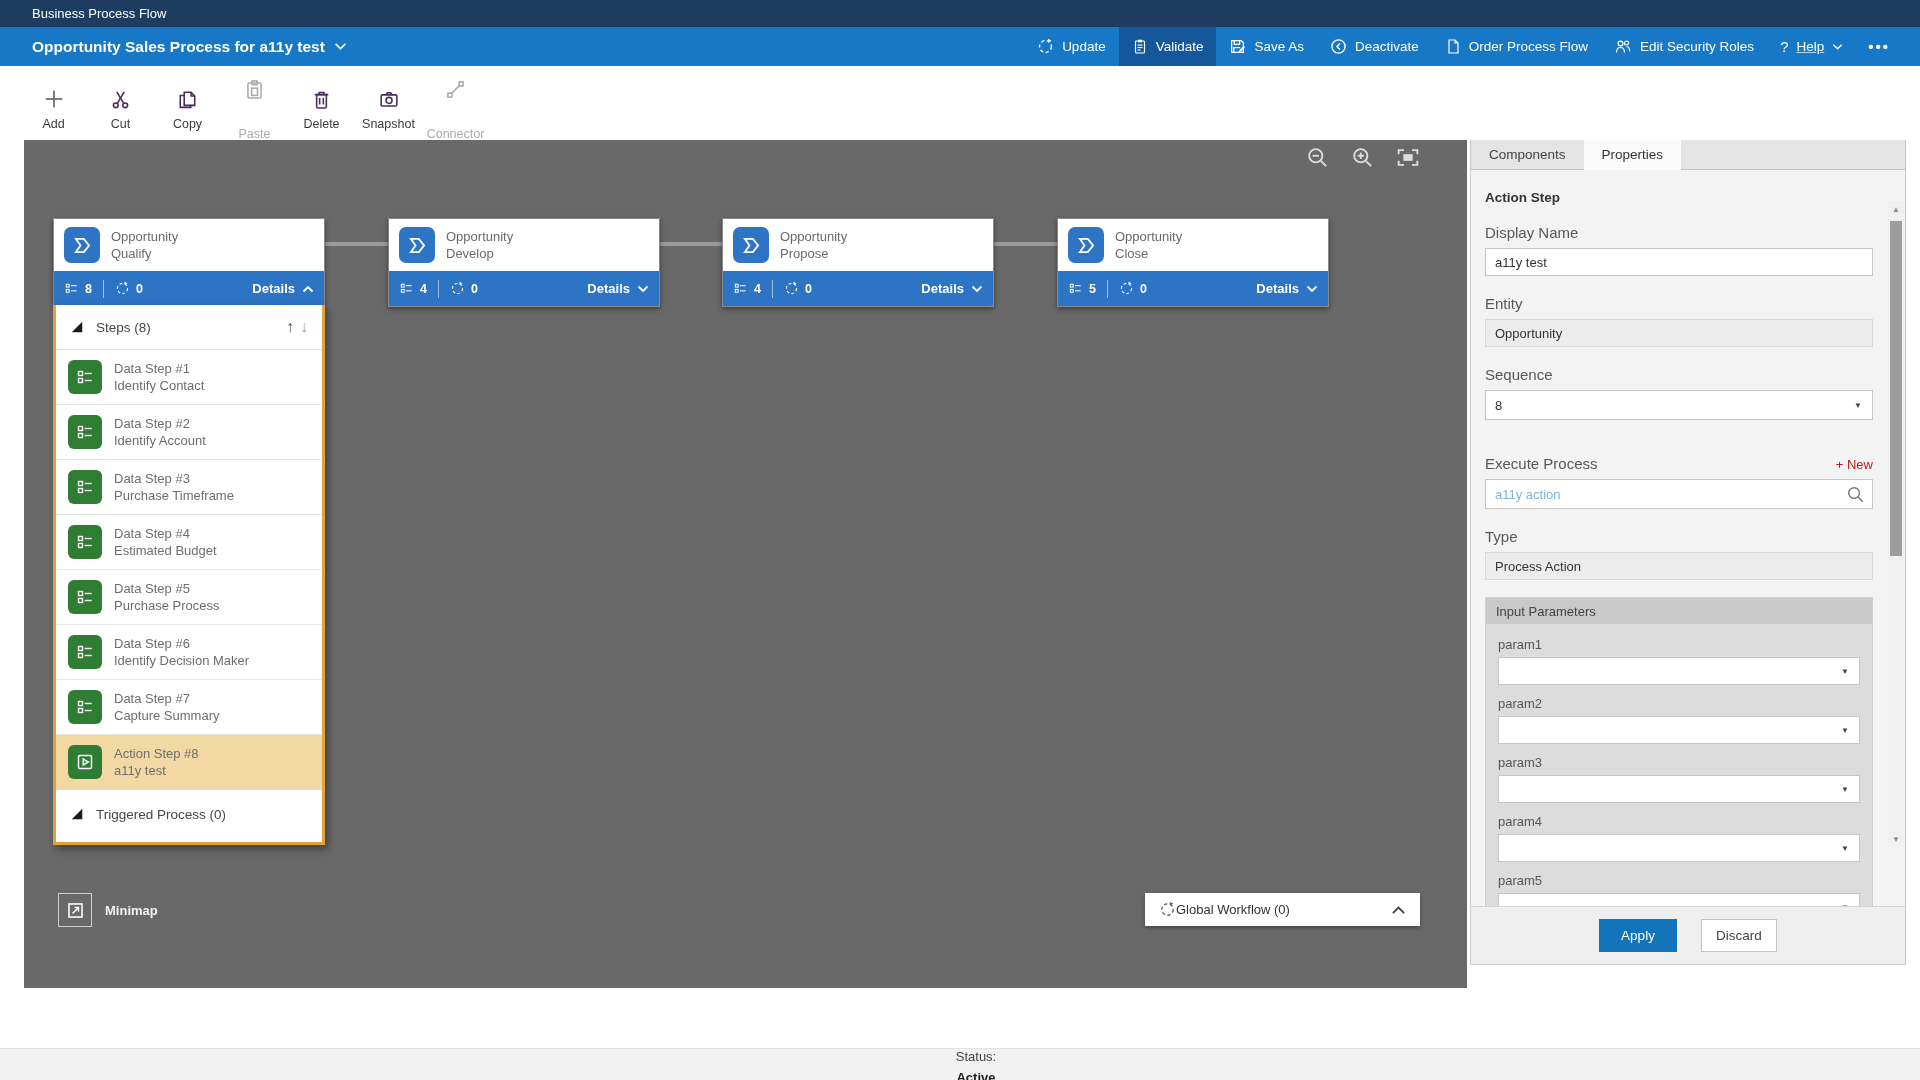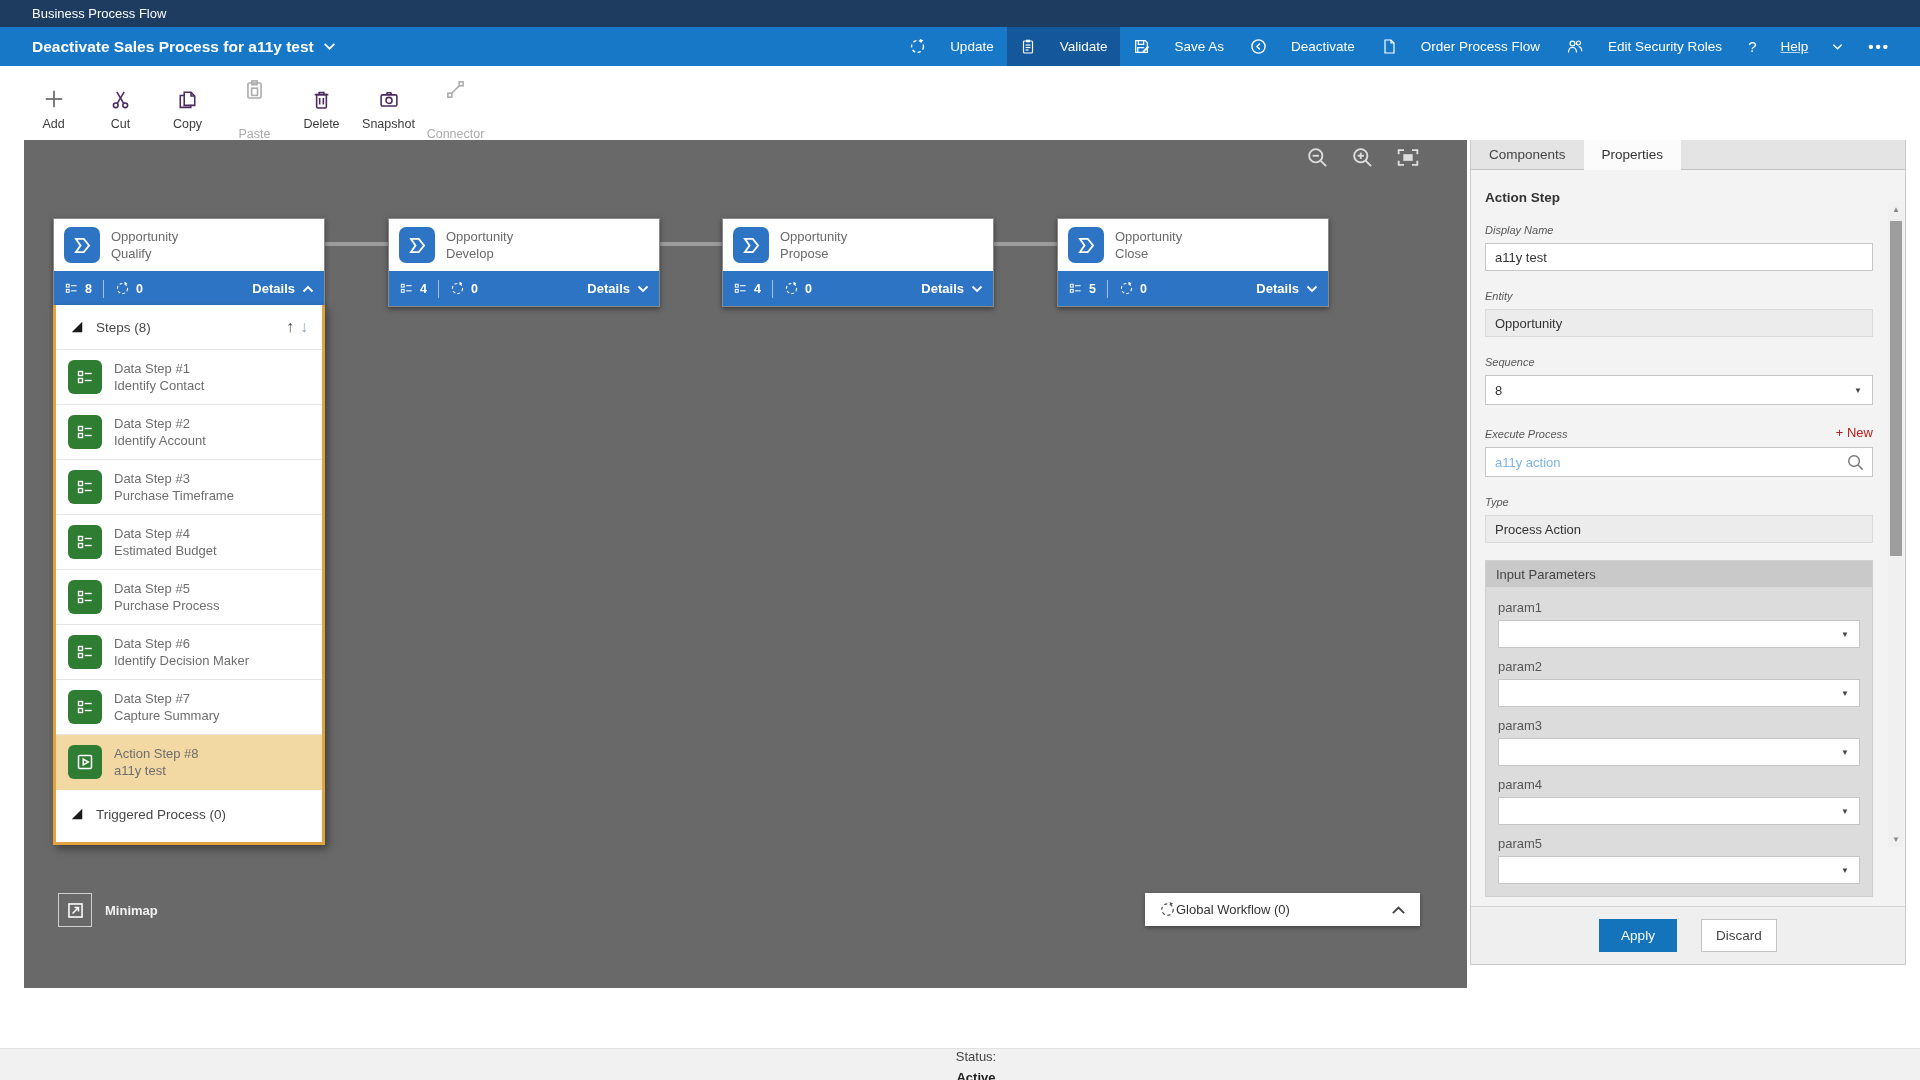--- a/index.html
+++ b/index.html
@@ -7,21 +7,21 @@
   svg { display:block; }
 
   
   .titlebar { height:27px; background:#1d3c5f; color:#fff; display:flex; align-items:center; padding-left:32px; font-size:13px; }
 
   
   .commandbar { height:39px; background:#1878c8; color:#fff; display:flex; align-items:center; padding:0 18px 0 32px; }
   .proc-title { display:flex; align-items:center; gap:9px; font-size:15.5px; font-weight:bold; cursor:pointer; }
   .proc-title .chev { opacity:.95; }
   .cmd-group { margin-left:auto; display:flex; align-items:stretch; height:39px; }
-  .cmd-item { display:flex; align-items:center; gap:24px; padding:0 13px; font-size:13.5px; cursor:pointer; white-space:nowrap;text-align:center; }
+  .cmd-item { display:flex; align-items:center; gap:8px; padding:0 13px; font-size:13.5px; cursor:pointer; white-space:nowrap;text-align:center; }
   .cmd-item.active { background:#14589b; }
   .cmd-item svg { stroke:#fff; }
   .cmd-overflow { display:flex; align-items:center; padding:0 12px; font-size:15px; letter-spacing:2px; font-weight:bold; cursor:pointer; }
 
   
   .toolbar { height:74px; background:#fff; display:flex; align-items:center; padding-left:20px; }
   .tool { width:67px; display:flex; flex-direction:column; align-items:center; gap:7px; padding-top:13px; cursor:pointer; }
   .tool .tlabel { font-size:12.5px; color:#3b3b3b; }
   .tool svg { stroke:#4b2a5e; }
   .tool.disabled svg { stroke:#ababab; }
@@ -74,21 +74,21 @@
   .global-wf .gwchev { margin-left:auto; }
   .global-wf svg.chev { stroke:#444; }
 
   
   .props { position:absolute; left:1470px; top:0; width:436px; height:825px; background:#f3f3f3; border:1px solid #c9c9c9; border-top:none; display:flex; flex-direction:column; }
   .tabstrip { height:30px; background:#e4e4e4; display:flex; border-bottom:1px solid #c2c2c2; flex:0 0 auto; }
   .tab { padding:8px 18px; font-size:13.5px; color:#444; display:flex; align-items:center; cursor:pointer; }
   .tab.active { background:#fbfbfb; color:#333; border-bottom:1px solid #fbfbfb; margin-bottom:-1px; }
   .props-scroll { position:relative; flex:1 1 auto; overflow:hidden; padding:14px 32px 0 14px; }
   .p-heading { font-size:13.5px; font-weight:bold; color:#333; margin-top:6px; }
-  .p-label { font-size:11px; color:#575757; margin-top:19px;font-style:italic; }
+  .p-label { font-size:15px; color:#575757; margin-top:19px; }
   .p-row { display:flex; align-items:flex-end; margin-top:19px; }
   .p-new { margin-left:auto; font-size:13px; color:#b91c1c; cursor:pointer; }
   .p-input { margin-top:7px; width:100%; height:28px; border:1px solid #c6c6c6; background:#fff; font-size:13px; color:#333; padding:0 9px; font-family:"Liberation Sans", sans-serif; }
   .p-readonly { margin-top:7px; width:100%; height:28px; border:1px solid #d9d9d9; background:#ececec; font-size:13px; color:#333; padding:0 9px; display:flex; align-items:center; }
   .p-select { position:relative; margin-top:7px; width:100%; height:30px; border:1px solid #c6c6c6; background:#fff; font-size:13px; color:#333; padding:0 9px; display:flex; align-items:center; cursor:pointer; }
   .caret { position:absolute; right:10px; top:50%; transform:translateY(-50%); font-size:8px; color:#444; }
   .p-search { position:relative; margin-top:7px; }
   .p-search input { width:100%; height:30px; border:1px solid #c6c6c6; background:#fff; font-size:13px; padding:0 34px 0 9px; font-family:"Liberation Sans", sans-serif; color:#7db4e0; }
   .p-search input::placeholder { color:#7db4e0; opacity:1; }
   .p-search .mag { position:absolute; right:8px; top:6px; cursor:pointer; }
@@ -116,21 +116,21 @@
 </style>
 </head>
 <body>
 
 <div class="titlebar">
   <span>Business Process Flow</span>
 </div>
 
 <div class="commandbar">
   <div class="proc-title">
-    <span>Deactivate Sales Process for a11y test</span>
+    <span>Opportunity Sales Process for a11y test</span>
     <svg class="chev" width="13" height="9" viewBox="0 0 12 8" fill="none" stroke="#fff" stroke-width="1.6">
         <polyline points="1.5,1.5 6,6 10.5,1.5"></polyline>
       </svg>
   </div>
   <div class="cmd-group">
     <div class="cmd-item">
       <svg width="17" height="17" viewBox="0 0 16 16" fill="none" stroke-width="1.3">
           <circle cx="8" cy="8" r="5.6" stroke-dasharray="3 2.4"></circle>
           <polygon points="10.2,0.8 13.6,2.4 10.8,4.4" fill="#fff" stroke="none"></polygon>
         </svg>
@@ -626,21 +626,21 @@
       <div class="p-label">Entity</div>
       <div class="p-readonly">Opportunity</div>
 
       <div class="p-label">Sequence</div>
       <div class="p-select">
         <span>8</span>
         <span class="caret">▼</span>
       </div>
 
       <div class="p-row">
-        <span class="p-label" style="margin-top:4px;">Execute Process</span>
+        <span class="p-label" style="margin-top:16px;">Execute Process</span>
         <span class="p-new">+ New</span>
       </div>
       <div class="p-search">
         <input type="text" placeholder="a11y action" style="">
         <svg class="mag" width="19" height="19" viewBox="0 0 16 16" fill="none" stroke="#777" stroke-width="1.2">
             <circle cx="6.8" cy="6.8" r="4.5"></circle>
             <line x1="10.2" y1="10.2" x2="14" y2="14"></line>
           </svg>
       </div>
 

